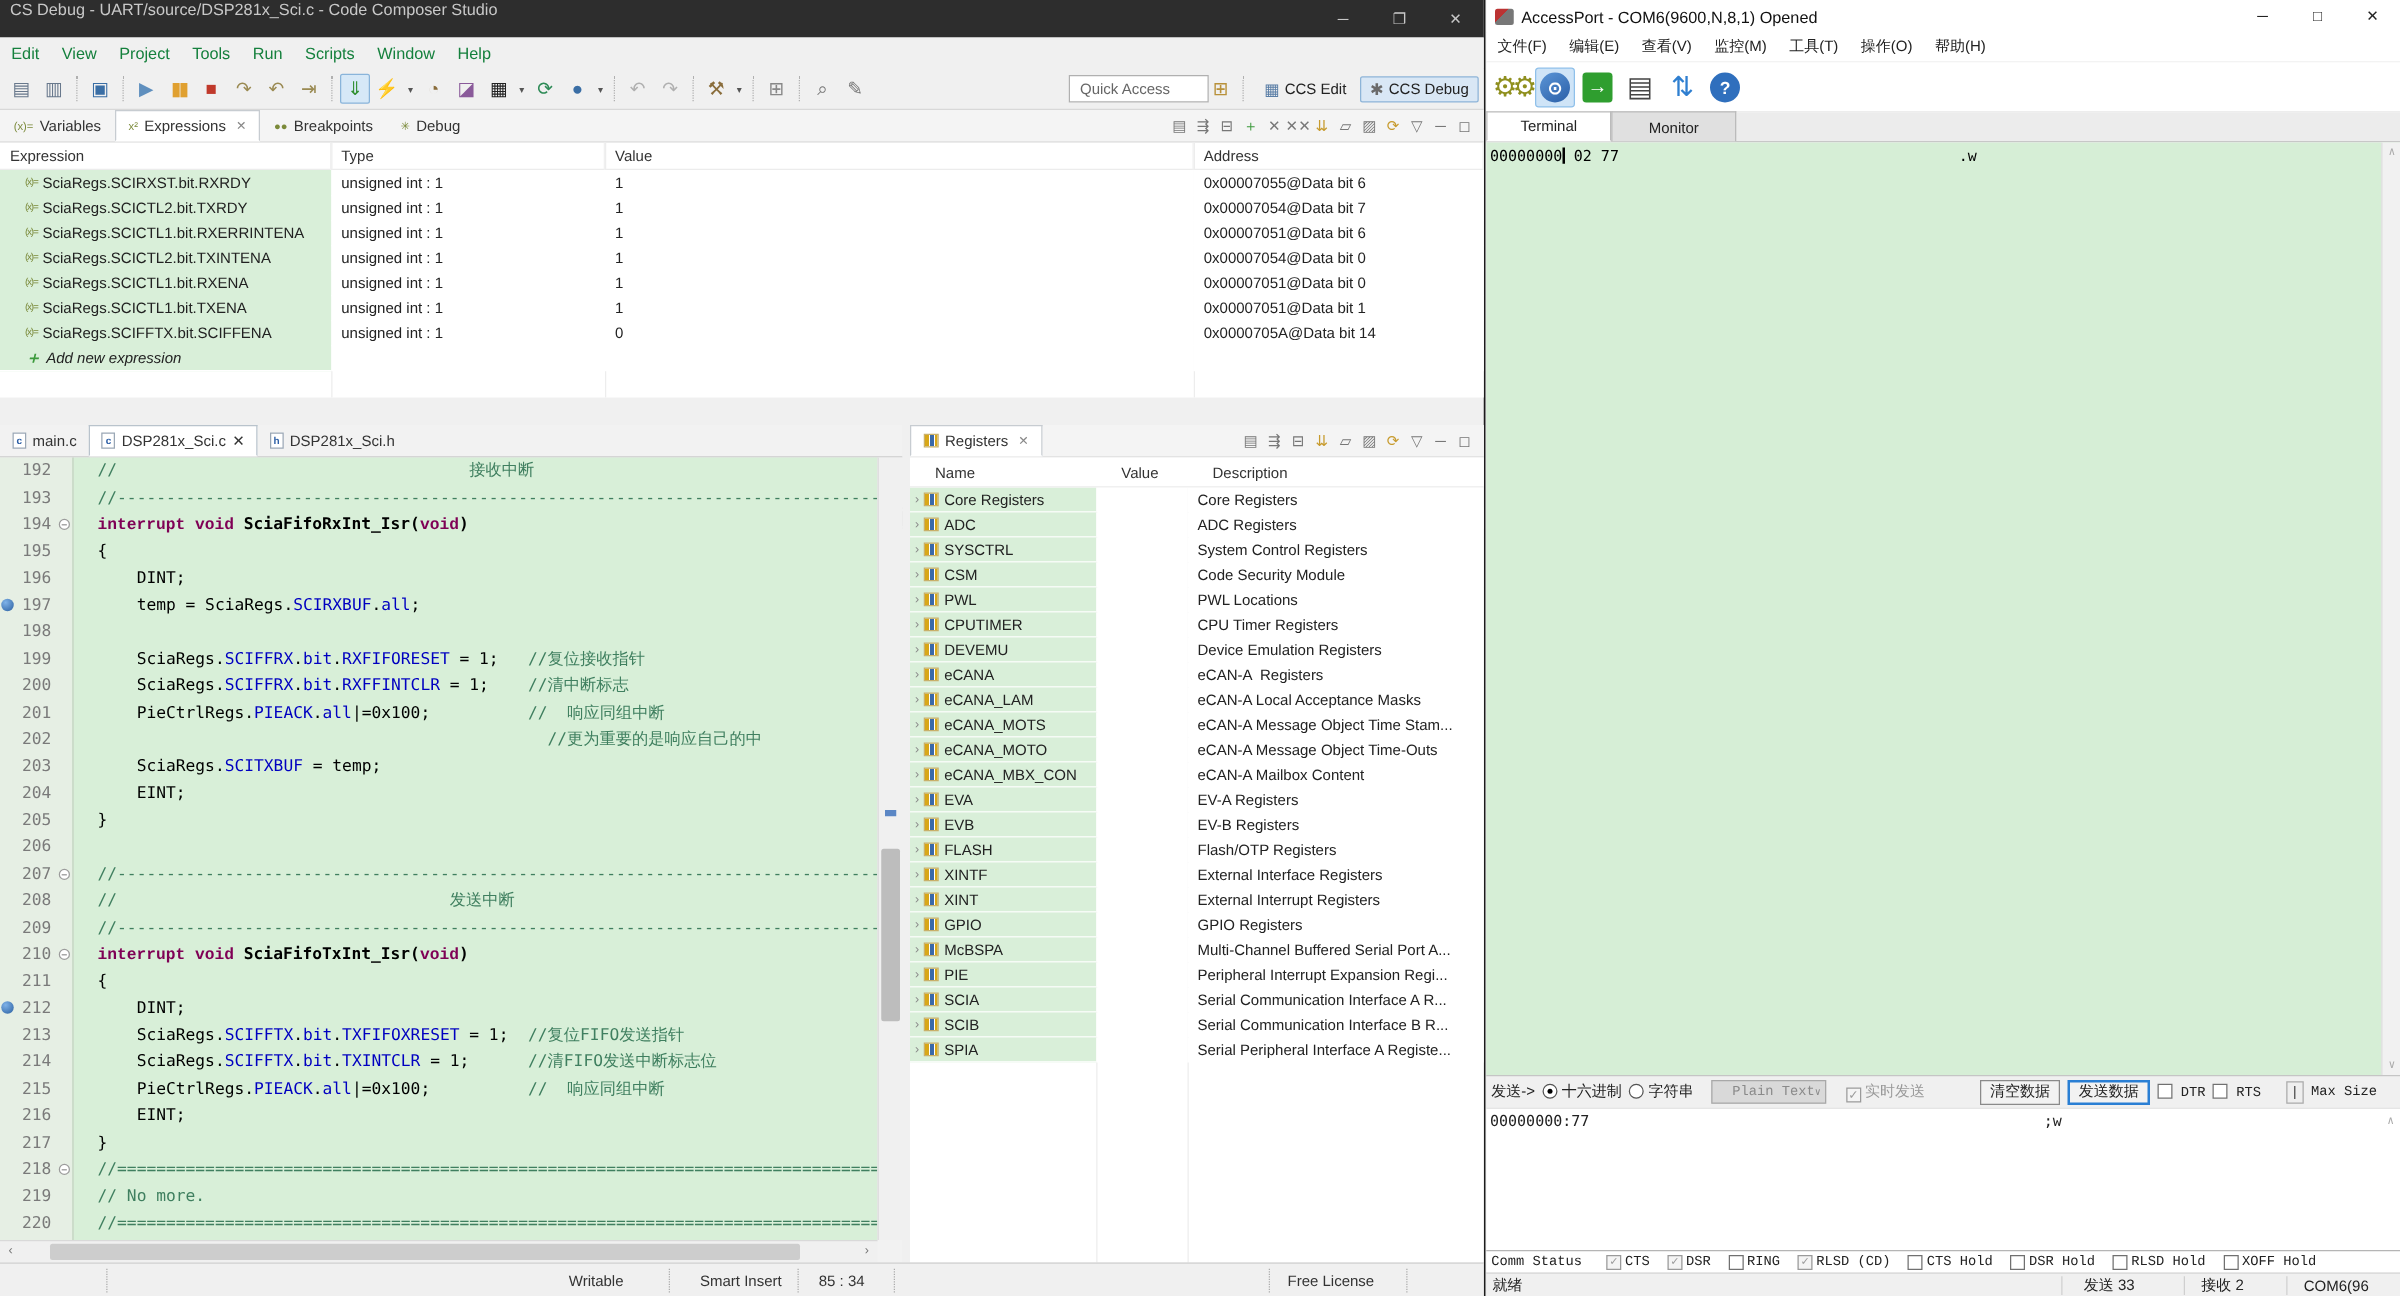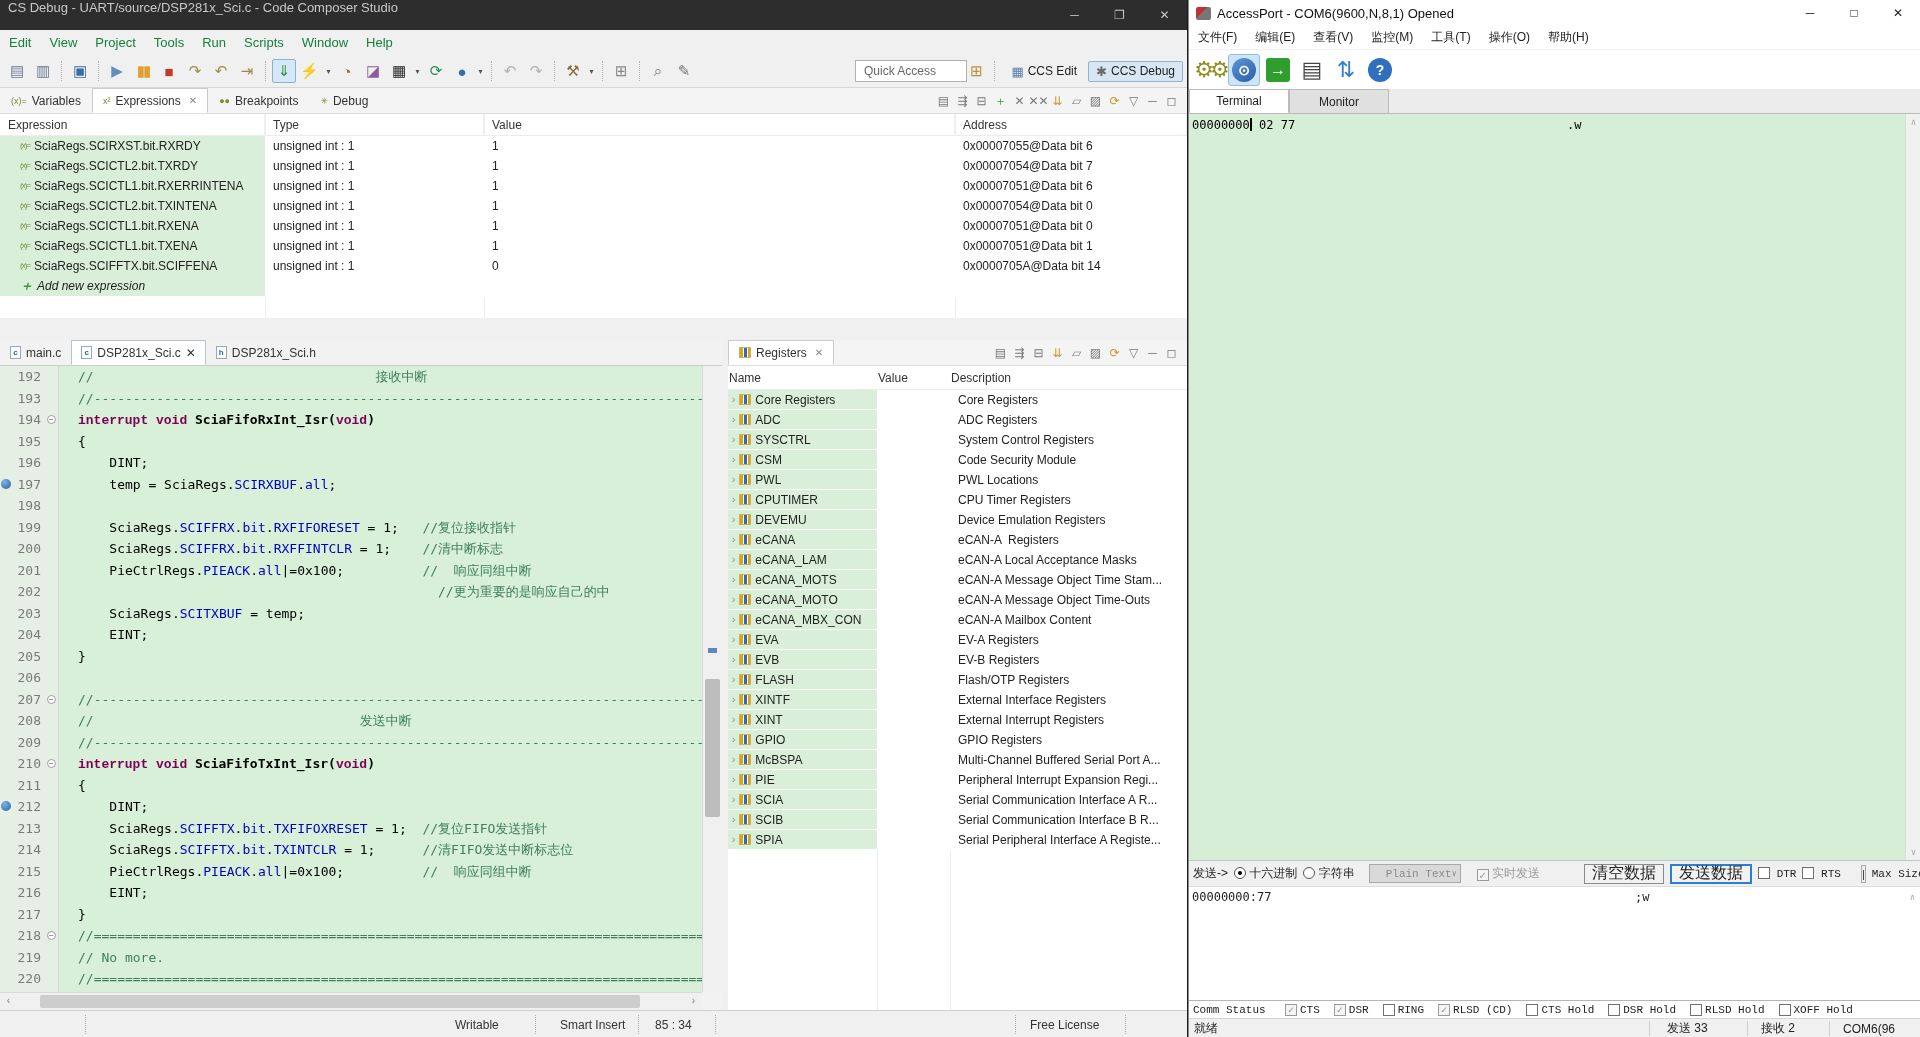--- a/index.html
+++ b/index.html
@@ -72,21 +72,21 @@
   .ed-hscroll{position:absolute;left:0;bottom:0;right:20px;height:18px;background:#f0f0f0;border-top:1px solid #d9d9d9;}
   .ed-hthumb{position:absolute;left:40px;width:600px;top:2px;height:13px;background:#cdcdcd;border-radius:2px;}
 
   
   .vsplit{position:absolute;left:722px;top:340px;width:6px;height:670px;background:#f0f0f0;}
   .registers{position:absolute;left:728px;top:340px;width:459px;height:670px;background:#fff;}
   .rtabs{height:26px;background:#f4f4f4;border-bottom:1px solid #ddd;display:flex;align-items:flex-end;position:relative;}
   .reg-ico{display:inline-block;width:12px;height:11px;flex:none;
     background:repeating-linear-gradient(90deg,#d8a718 0 3px,#fff 3px 4px,#3a69a8 4px 7px,#fff 7px 8px,#d8a718 8px 11px);border:1px solid #c9b06a;}
   .reg-head{display:grid;grid-template-columns:149px 73px auto;height:24px;line-height:24px;color:#333;border-bottom:1px solid #ececec;position:relative;z-index:1;background:#fff;}
-  .reg-head>div{padding-left:1px;}
+  .reg-head>div{padding-left:20px;}
   .reg-row{display:grid;grid-template-columns:149px 73px auto;height:20px;line-height:20px;position:relative;z-index:1;}
   .reg-row .c1{background:#d9efd9;border-bottom:1px solid #fff;display:flex;align-items:center;gap:4px;padding-left:4px;white-space:nowrap;overflow:hidden;}
   .reg-row .cx{background:#fff;padding-left:8px;white-space:pre;overflow:hidden;}
   .exp-arrow{color:#8a8a8a;font-size:10px;flex:none;}
   .reg-body{position:relative;height:644px;overflow:hidden;}
 
   .ccs-status{position:absolute;left:0;bottom:0;width:1187px;height:27px;background:#f0f0f0;border-top:1px solid #d0d0d0;font-size:12px;color:#333;}
   .st-item{position:absolute;top:0;height:27px;display:flex;align-items:center;}
   .st-dots{position:absolute;top:4px;height:19px;border-left:1px dotted #aaa;}
 
@@ -117,21 +117,21 @@
   .caret{display:inline-block;width:2px;height:13px;background:#000;vertical-align:-2px;}
   .term-ascii{position:absolute;left:378px;top:4px;white-space:pre;}
   .vsb{position:absolute;right:0;top:0;bottom:0;width:16px;background:#f1f1f1;border-left:1px solid #ddd;}
   .vsb .a{position:absolute;left:0;width:15px;height:16px;display:flex;align-items:center;justify-content:center;color:#aaa;font-size:9px;}
   .ap-sendbar{position:absolute;left:0;top:860px;width:732px;height:26px;background:#f0f0f0;border-top:1px solid #c5c5c5;display:flex;align-items:center;font-size:12px;gap:6px;padding-left:4px;white-space:nowrap;overflow:hidden;}
   .radio{display:inline-block;width:12px;height:12px;border:1px solid #555;border-radius:50%;background:#fff;position:relative;vertical-align:-2px;}
   .radio.on:after{content:"";position:absolute;left:3px;top:3px;width:4px;height:4px;border-radius:50%;background:#000;}
   .chk{display:inline-block;width:12px;height:12px;border:1px solid #707070;background:#fff;position:relative;vertical-align:-2px;text-align:center;line-height:11px;font-size:10px;}
   .chk.dis{border-color:#9a9a9a;color:#9a9a9a;background:#f4f4f4;}
   .dd{display:inline-flex;align-items:center;justify-content:space-between;width:92px;height:19px;background:#d9d9d9;border:1px solid #a8a8a8;color:#8a8a8a;font-family:"Liberation Mono",monospace;font-size:11px;padding:0 4px;}
-  .apbtn{display:inline-flex;align-items:center;justify-content:center;height:20px;padding:0 7px;background:#f2f2f2;border:1px solid #8a8a8a;font-size:16px;}
+  .apbtn{display:inline-flex;align-items:center;justify-content:center;height:20px;padding:0 7px;background:#f2f2f2;border:1px solid #8a8a8a;font-size:12px;}
   .apbtn.focus{border:2px solid #2a7fd4;}
   .dis-label{color:#9a9a9a;}
   .mono{font-family:"Liberation Mono",monospace;font-size:11px;}
   .sepbtn{display:inline-flex;align-items:center;justify-content:center;width:14px;height:18px;border:1px solid #aaa;background:#eee;font-size:11px;color:#333;}
   .ap-sendarea{position:absolute;left:0;top:886px;width:732px;height:114px;background:#fff;border-top:1px solid #ddd;font-family:"DejaVu Sans Mono","Liberation Mono",monospace;font-size:12px;}
   .send-line{position:absolute;left:3px;top:3px;white-space:pre;}
   .send-ascii{position:absolute;left:446px;top:3px;white-space:pre;}
   .ap-comm{position:absolute;left:0;top:1000px;width:732px;height:18px;background:#fff;border-top:1px solid #b5b5b5;display:flex;align-items:center;font-family:"Liberation Mono",monospace;font-size:11px;color:#222;}
   .comm-label{width:96px;padding-left:4px;flex:none;}
   .flag{display:inline-flex;align-items:center;gap:3px;margin-right:14px;}

